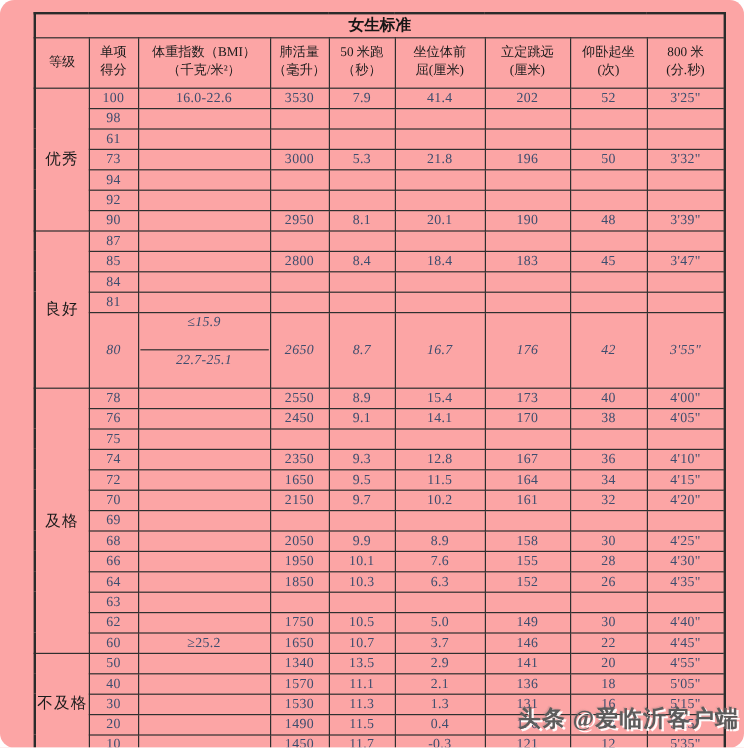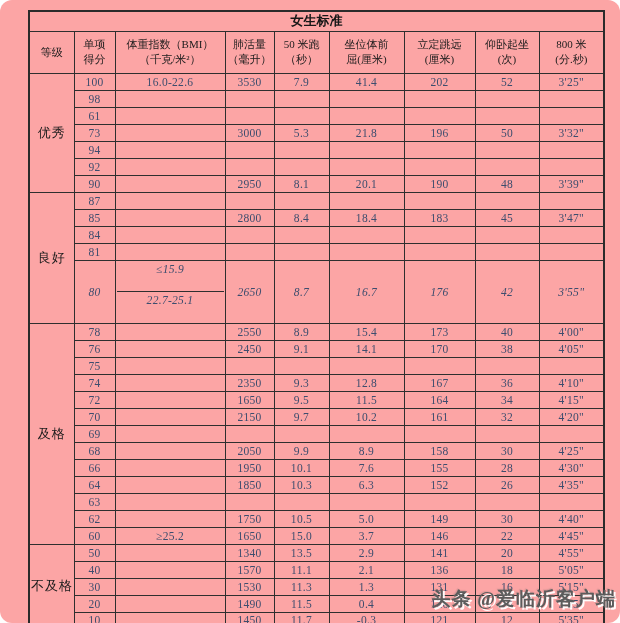--- a/index.html
+++ b/index.html
@@ -347,21 +347,21 @@
           <td>10.5</td>
           <td>5.0</td>
           <td>149</td>
           <td>30</td>
           <td>4'40"</td>
         </tr>
         <tr>
           <td>60</td>
           <td>≥25.2</td>
           <td>1650</td>
-          <td>15.0</td>
+          <td>10.7</td>
           <td>3.7</td>
           <td>146</td>
           <td>22</td>
           <td>4'45"</td>
         </tr>
         <tr>
           <td rowspan="5" class="grade-cell">不及格</td>
           <td>50</td>
           <td></td>
           <td>1340</td>

